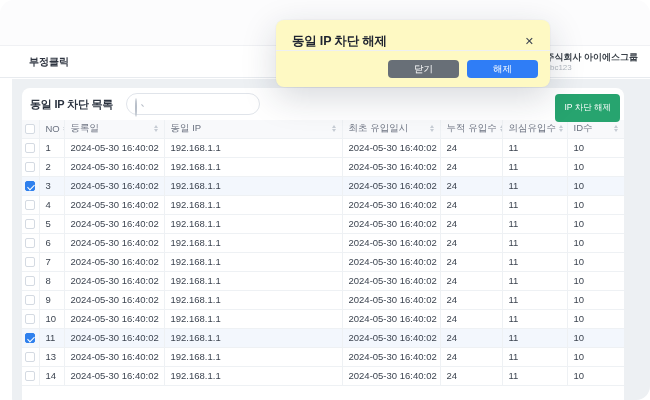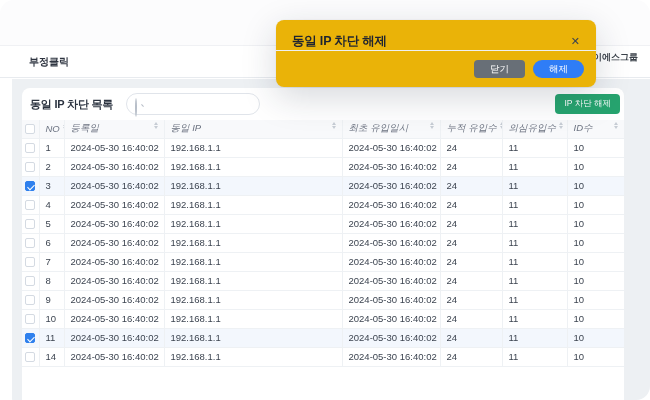--- a/index.html
+++ b/index.html
@@ -24,47 +24,47 @@
   
   .content{ position:absolute; left:12px; top:79px; width:100%; height:321px; background:#edf0f3; }
   .card{ position:absolute; left:10px; top:9px; width:602px; height:330px; background:#ffffff; border-radius:8px 8px 0 0; }
   .card-head{ position:relative; height:32px; display:flex; align-items:center; padding-left:8px; }
   .panel-title{ font-size:11px; font-weight:bold; color:#2b3340; letter-spacing:-0.2px; }
   .search-box{ position:relative; margin-left:13px; }
   .search-input{ width:134px; height:22px; border:1px solid #e0e4ea; border-radius:12px; background:#fff; padding:0 8px 0 24px; font-size:10px; color:#4b5563; outline:none; }
   .search-icon{ position:absolute; left:9px; top:6px; width:8px; height:8px; }
   .search-icon .lens{ width:7px; height:7px; border:1px solid #b7bec8; border-radius:50%; }
   .search-icon .tail{ position:absolute; left:6px; top:6px; width:3px; height:1px; background:#b7bec8; transform:rotate(45deg); }
-  .green-btn{ position:absolute; right:4px; top:6px; height:20px; padding:0 9px; background:#27a46f; color:#fff; font-size:8.5px; border:none; border-radius:4px; cursor:pointer; display:flex; align-items:center; }
+  .green-btn{ position:absolute; right:4px; top:6px; height:28px; padding:0 9px; background:#27a46f; color:#fff; font-size:8.5px; border:none; border-radius:4px; cursor:pointer; display:flex; align-items:center; }
   
   table{ width:602px; border-collapse:collapse; table-layout:fixed; }
   th,td{ border-bottom:1px solid #eef1f4; border-right:1px solid #eef1f4; overflow:hidden; white-space:nowrap; }
   th:last-child, td:last-child{ border-right:none; }
   thead th{ background:#f8f9fb; height:18px; font-size:9.5px; font-weight:normal; color:#6b7280; text-align:left; padding:0 6px; }
-  thead th .hwrap{ display:flex; justify-content:space-between; gap:3px;font-style:italic; }
+  thead th .hwrap{ display:flex; align-items:center; justify-content:space-between; gap:3px; }
   tbody td{ height:19px; font-size:9.5px; color:#3c4450; padding:0 6px; background:#fff; }
   tr.checked td{ background:#f3f7fd; }
   .sort{ display:inline-flex; flex-direction:column; gap:1px; }
   .sort i{ display:block; width:0; height:0; border-left:2.5px solid transparent; border-right:2.5px solid transparent; }
   .sort i.up{ border-bottom:3px solid #c6ccd4; }
   .sort i.dn{ border-top:3px solid #c6ccd4; }
   .cbcell{ text-align:center; padding:0 !important; }
   .cb{ display:inline-block; width:10px; height:10px; border:1px solid #d4dae2; border-radius:2px; background:#fff; vertical-align:middle; cursor:pointer; position:relative; }
   .cb.on{ background:#2f80ed; border-color:#2f80ed; }
   .cb.on::after{ content:""; position:absolute; left:2.5px; top:0.5px; width:3px; height:6px; border:solid #fff; border-width:0 1.5px 1.5px 0; transform:rotate(45deg); }
   
-  .modal{ position:absolute; left:276px; top:20px; width:320px; background:#eab308; border-radius:8px; box-shadow:0 10px 35px rgba(30,40,60,0.18), 0 0 0 1px rgba(0,0,0,0.02); }
+  .modal{ position:absolute; left:276px; top:20px; width:274px; background:#fef9c3; border-radius:8px; box-shadow:0 10px 35px rgba(30,40,60,0.18), 0 0 0 1px rgba(0,0,0,0.02); }
   .modal-head{ display:flex; align-items:center; justify-content:space-between; padding:13px 16px 0 16px; }
   .modal-title{ font-size:12.5px; font-weight:bold; color:#1f2430; letter-spacing:-0.2px; }
   .modal-x{ font-size:11px; color:#3c4450; cursor:pointer; line-height:11px; }
   .modal-body{ padding:13px 16px 14px 16px; font-size:10.5px; color:#4a5361; }
   .modal-foot{ border-top:1px solid #eef0f3; padding:9px 12px; display:flex; justify-content:flex-end; gap:8px; }
-  .btn{ height:18px; padding:0 16px; border:none; border-radius:4px; font-size:9.5px; color:#fff; cursor:pointer; }
+  .btn{ height:18px; padding:0 26px; border:none; border-radius:4px; font-size:9.5px; color:#fff; cursor:pointer; }
   .btn-gray{ background:#686f77; }
-  .btn-blue{ background:#2f7df6;border-radius:9px; }
+  .btn-blue{ background:#2f7df6; }
 </style>
 </head>
 <body>
 
 <div class="screen">
 
   <div class="topbar"></div>
 
   <div class="tabbar">
     <span class="tab active">부정클릭</span>
@@ -276,20 +276,30 @@
     <td>11</td>
     <td>2024-05-30 16:40:02</td>
     <td>192.168.1.1</td>
     <td>2024-05-30 16:40:02</td>
     <td>24</td>
     <td>11</td>
     <td>10</td>
   </tr>
             <tr>
     <td class="cbcell"><span class="cb"></span></td>
+    <td>13</td>
+    <td>2024-05-30 16:40:02</td>
+    <td>192.168.1.1</td>
+    <td>2024-05-30 16:40:02</td>
+    <td>24</td>
+    <td>11</td>
+    <td>10</td>
+  </tr>
+            <tr>
+    <td class="cbcell"><span class="cb"></span></td>
     <td>14</td>
     <td>2024-05-30 16:40:02</td>
     <td>192.168.1.1</td>
     <td>2024-05-30 16:40:02</td>
     <td>24</td>
     <td>11</td>
     <td>10</td>
   </tr>
           </tbody>
       </table>

